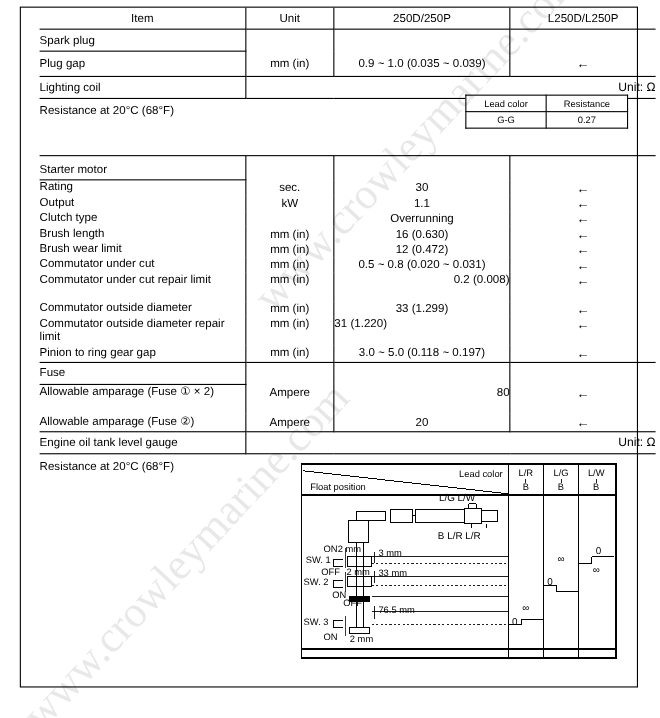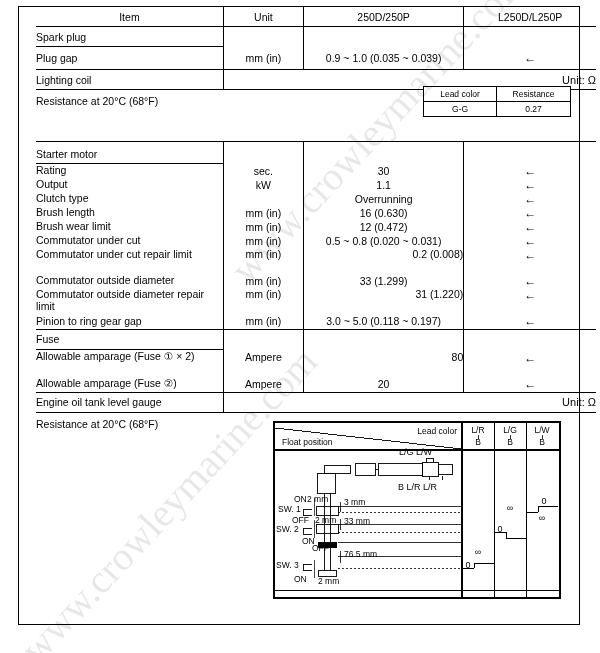--- a/index.html
+++ b/index.html
@@ -222,21 +222,21 @@
     </tr>
     <tr>
       <td class="rowlabel br" style="height:13px">Commutator outside diameter</td>
       <td class="ctr br">mm (in)</td>
       <td class="ctr br">33 (1.299)</td>
       <td class="ctr arrow">←</td>
     </tr>
     <tr>
       <td class="rowlabel br" style="height:26px;vertical-align:top">Commutator outside diameter repair limit</td>
       <td class="br" style="text-align:center;vertical-align:top">mm (in)</td>
-      <td class="br" style="text-align:right;vertical-align:top">31 (1.220)</td>
+      <td class="br" style="text-align:left;vertical-align:top">31 (1.220)</td>
       <td class="arrow" style="text-align:center;vertical-align:top">←</td>
     </tr>
     <tr>
       <td class="rowlabel br bb" style="height:15px">Pinion to ring gear gap</td>
       <td class="ctr br bb">mm (in)</td>
       <td class="ctr br bb">3.0 ~ 5.0 (0.118 ~ 0.197)</td>
       <td class="ctr bb arrow">←</td>
     </tr>
 
     <tr>

